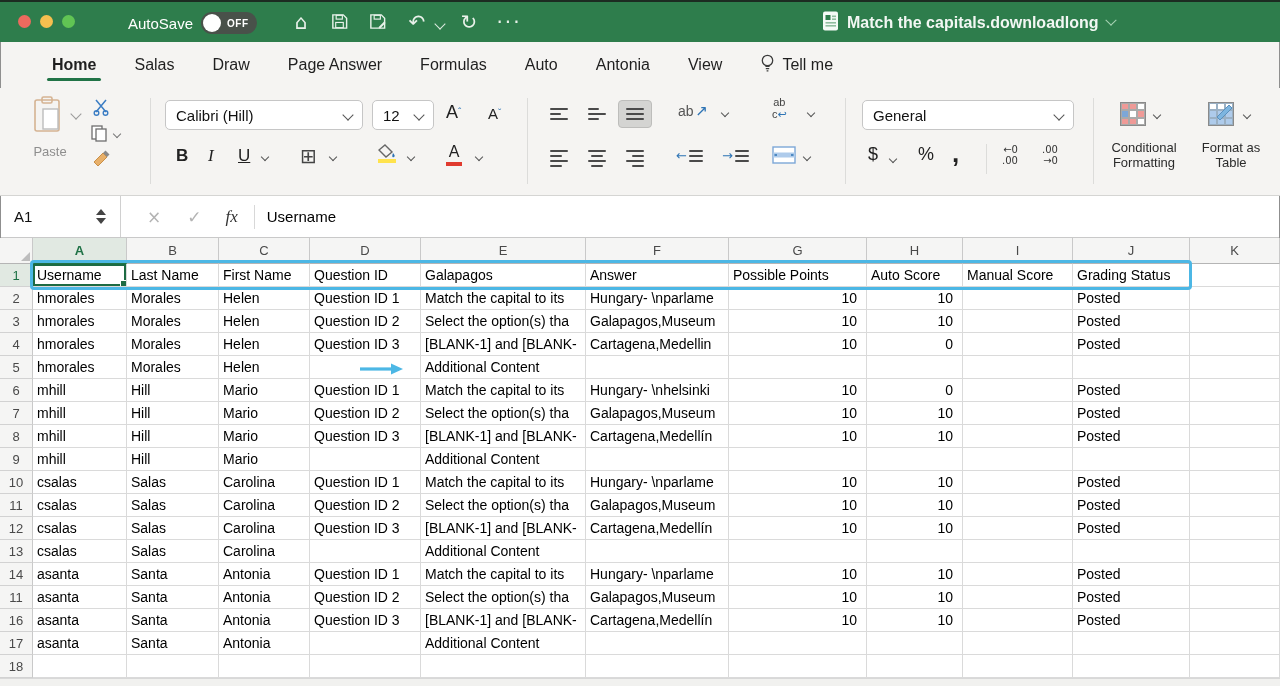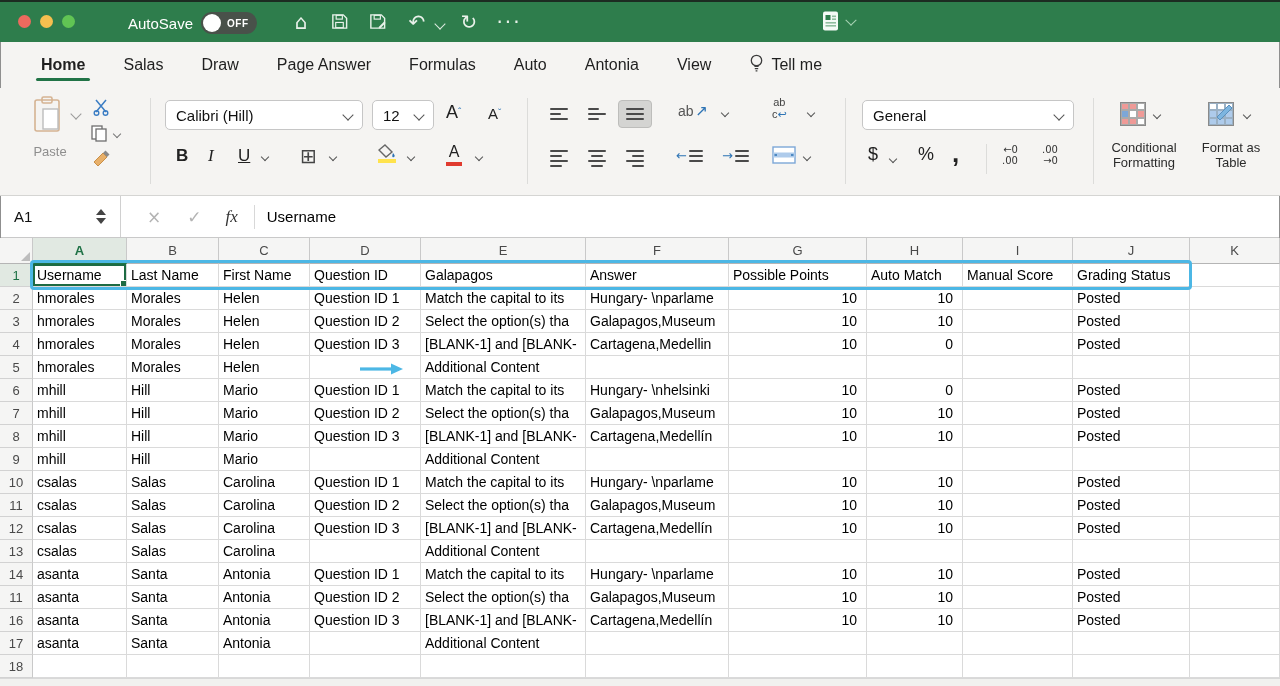--- a/index.html
+++ b/index.html
@@ -11,21 +11,21 @@
   .light{position:absolute;top:13px;width:13px;height:13px;border-radius:50%;}
   .autosave{position:absolute;left:128px;top:10px;color:#fff;font-size:15px;display:flex;align-items:center;gap:8px;}
   .toggle{width:56px;height:22px;border-radius:11px;background:#49514a;display:flex;align-items:center;padding:0 2px;box-sizing:border-box;}
   .knob{width:18px;height:18px;border-radius:50%;background:#fff;}
   .toggle-label{color:#fff;font-size:10px;font-weight:bold;margin-left:6px;letter-spacing:.5px;}
   .tbico{position:absolute;top:8px;color:#e9f1ea;font-family:"DejaVu Sans",sans-serif;font-size:20px;line-height:24px;text-align:center;width:26px;cursor:default;}
   .tbchev{position:absolute;width:7px;height:7px;border-right:1.6px solid #dcebdf;border-bottom:1.6px solid #dcebdf;transform:rotate(45deg);}
   .doc-title{position:absolute;left:822px;top:9px;display:flex;align-items:center;gap:8px;color:#f2f7f3;font-size:16px;font-weight:bold;}
 
   
-  .tabbar{height:46px;background:#f5f4f2;display:flex;align-items:center;padding-left:22px;box-sizing:border-box;}
+  .tabbar{height:46px;background:#f5f4f2;display:flex;align-items:center;padding-left:33px;box-sizing:border-box;}
   .tab{padding:0 19px;font-size:16px;color:#1f1f1f;position:relative;height:46px;display:flex;align-items:center;gap:7px;}
   .tab.active{font-weight:bold;}
   .tab.active::after{content:"";position:absolute;left:14px;right:14px;bottom:7px;height:3px;background:#217346;border-radius:2px;}
 
   
   .ribbon{height:108px;background:#f5f4f2;position:relative;border-bottom:1px solid #d5d5d3;box-sizing:border-box;}
   .vsep{position:absolute;top:10px;width:1px;height:86px;background:#dcdcda;}
   .combo{position:absolute;background:#fff;border:1px solid #c6c6c6;border-radius:5px;height:30px;display:flex;align-items:center;justify-content:space-between;padding:0 10px;font-size:15px;color:#111;box-sizing:border-box;}
   .chv{width:7px;height:7px;border-right:1.6px solid #555;border-bottom:1.6px solid #555;transform:rotate(45deg);display:inline-block;flex:none;}
   .chv.sm{width:5px;height:5px;}
@@ -117,20 +117,21 @@
       <span>
         <svg width="17" height="20" viewBox="0 0 17 20">
             <rect x="1" y="0.5" width="15" height="19" rx="2" fill="#f4faf5"></rect>
             <rect x="3.5" y="4" width="5" height="5" fill="#2e7d4c"></rect>
             <rect x="10" y="4.5" width="4" height="1.6" fill="#8fbd9e"></rect>
             <rect x="10" y="7.4" width="4" height="1.6" fill="#8fbd9e"></rect>
             <rect x="3.5" y="11" width="10.5" height="1.6" fill="#8fbd9e"></rect>
             <rect x="3.5" y="14" width="10.5" height="1.6" fill="#8fbd9e"></rect>
           </svg>
       </span>
+      <span>Match the capitals.downloadlong</span>
       <span class="tbchev" style="position:static;transform:rotate(45deg) translate(-2px,-2px);border-color:#a8d3b4"></span>
     </div>
   </div>
 
   <div class="tabbar">
       <div class="tab active">
         <span>Home</span>
       </div>
       <div class="tab">
         <span>Salas</span>
@@ -406,21 +407,21 @@
       </div>
       <div class="grow">
         <div class="rh activerow">1</div>
         <div class="cell activecell" style="width: 94px;">Username</div>
         <div class="cell" style="width: 92px;">Last Name</div>
         <div class="cell" style="width: 91px;">First Name</div>
         <div class="cell" style="width: 111px;">Question ID</div>
         <div class="cell" style="width: 165px;">Galapagos</div>
         <div class="cell" style="width: 143px;">Answer</div>
         <div class="cell" style="width: 138px;">Possible Points</div>
-        <div class="cell" style="width: 96px;">Auto Match</div>
+        <div class="cell" style="width: 96px;">Auto Score</div>
         <div class="cell" style="width: 110px;">Manual Score</div>
         <div class="cell" style="width: 117px;">Grading Status</div>
         <div class="cell" style="width: 90px;"></div>
       </div>
       <div class="grow">
         <div class="rh">2</div>
         <div class="cell" style="width: 94px;">hmorales</div>
         <div class="cell" style="width: 92px;">Morales</div>
         <div class="cell" style="width: 91px;">Helen</div>
         <div class="cell" style="width: 111px;">Question ID 1</div>

